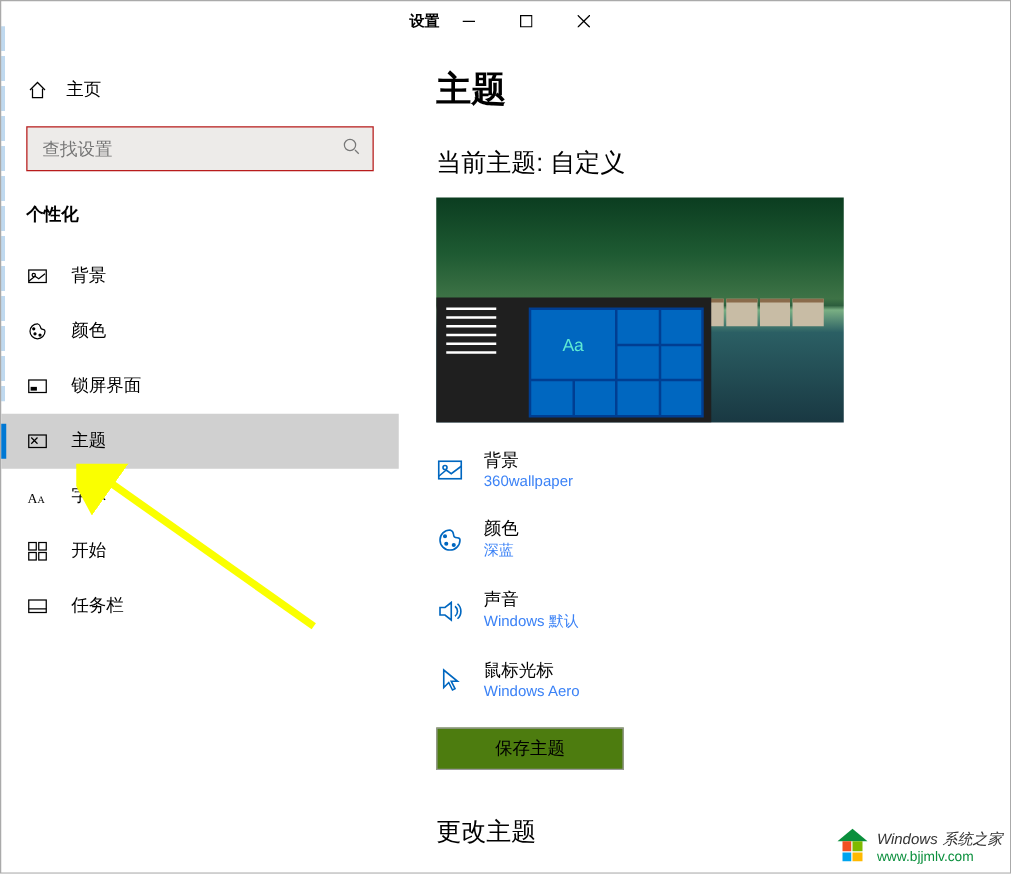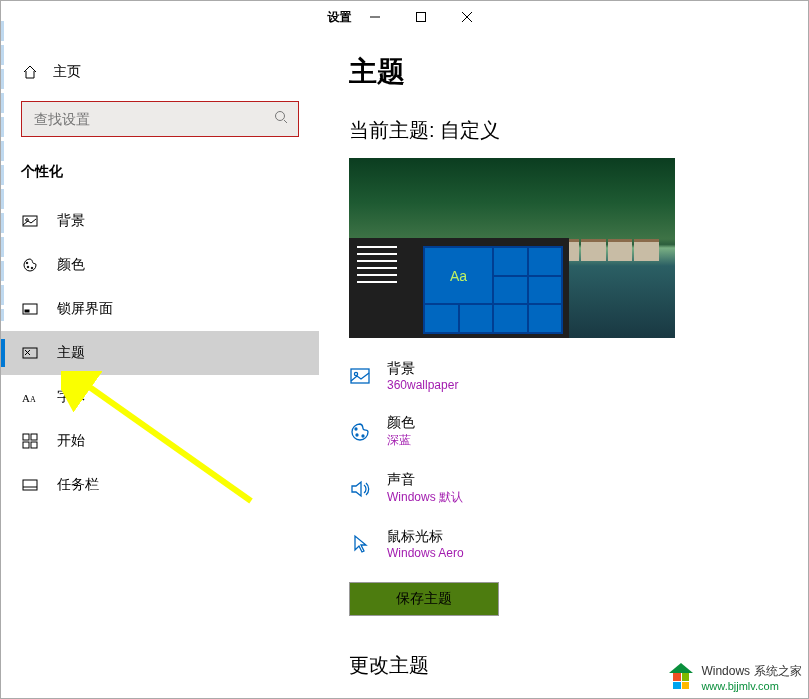--- a/index.html
+++ b/index.html
@@ -185,42 +185,42 @@
     padding:2px;
     box-sizing:border-box;
   }
   .preview .tiles .big {
     grid-column:1/3;
     grid-row:1/3;
     background:#0067c0;
     display:flex;
     align-items:center;
     justify-content:center;
-    color:#bef264;
+    color:#5eead4;
     font-size:14px;
   }
   .preview .tiles .sm { background:#0067c0; }
   .setting-row {
     display: flex;
     gap: 16px;
     margin-bottom: 22px;
     align-items: center;
   }
   .setting-row .icon {
     width: 22px;
     height: 22px;
     flex: none;
     color: #0067c0;
   }
   .setting-row .txt .t1 {
     font-size: 14px;
   }
   .setting-row .txt .t2 {
     font-size: 12px;
-    color: #a21caf;
+    color: #3b82f6;
   }
   .save-btn {
     width: 150px;
     height: 34px;
     background: #4d7c0f;
     border: 1px solid #999;
     font-size: 14px;
     font-family: inherit;
     margin-bottom: 36px;
   }
@@ -261,21 +261,21 @@
     width:16px;height:16px;
     display:grid;
     grid-template-columns:1fr 1fr;
     grid-template-rows:1fr 1fr;
     gap:1px;
   }
   .watermark .logo .p1{background:#f25022;}
   .watermark .logo .p2{background:#7fba00;}
   .watermark .logo .p3{background:#00a4ef;}
   .watermark .logo .p4{background:#ffb900;}
-  .watermark .text .l1{color:#0067c0;font-size:14px;}
+  .watermark .text .l1{color:#0067c0;font-size:14px;font-style:italic;}
   .watermark .text .l1 span{color:#333;font-size:12px;}
   .watermark .text .l2{color:#0a8f3c;font-size:11px;}
   .left-edge {
     position:absolute;
     left:0; top:20px;
     width:3px; height:300px;
     background:repeating-linear-gradient(#0067c0 0 20px, transparent 20px 24px);
     opacity:.25;
   }
 </style>

